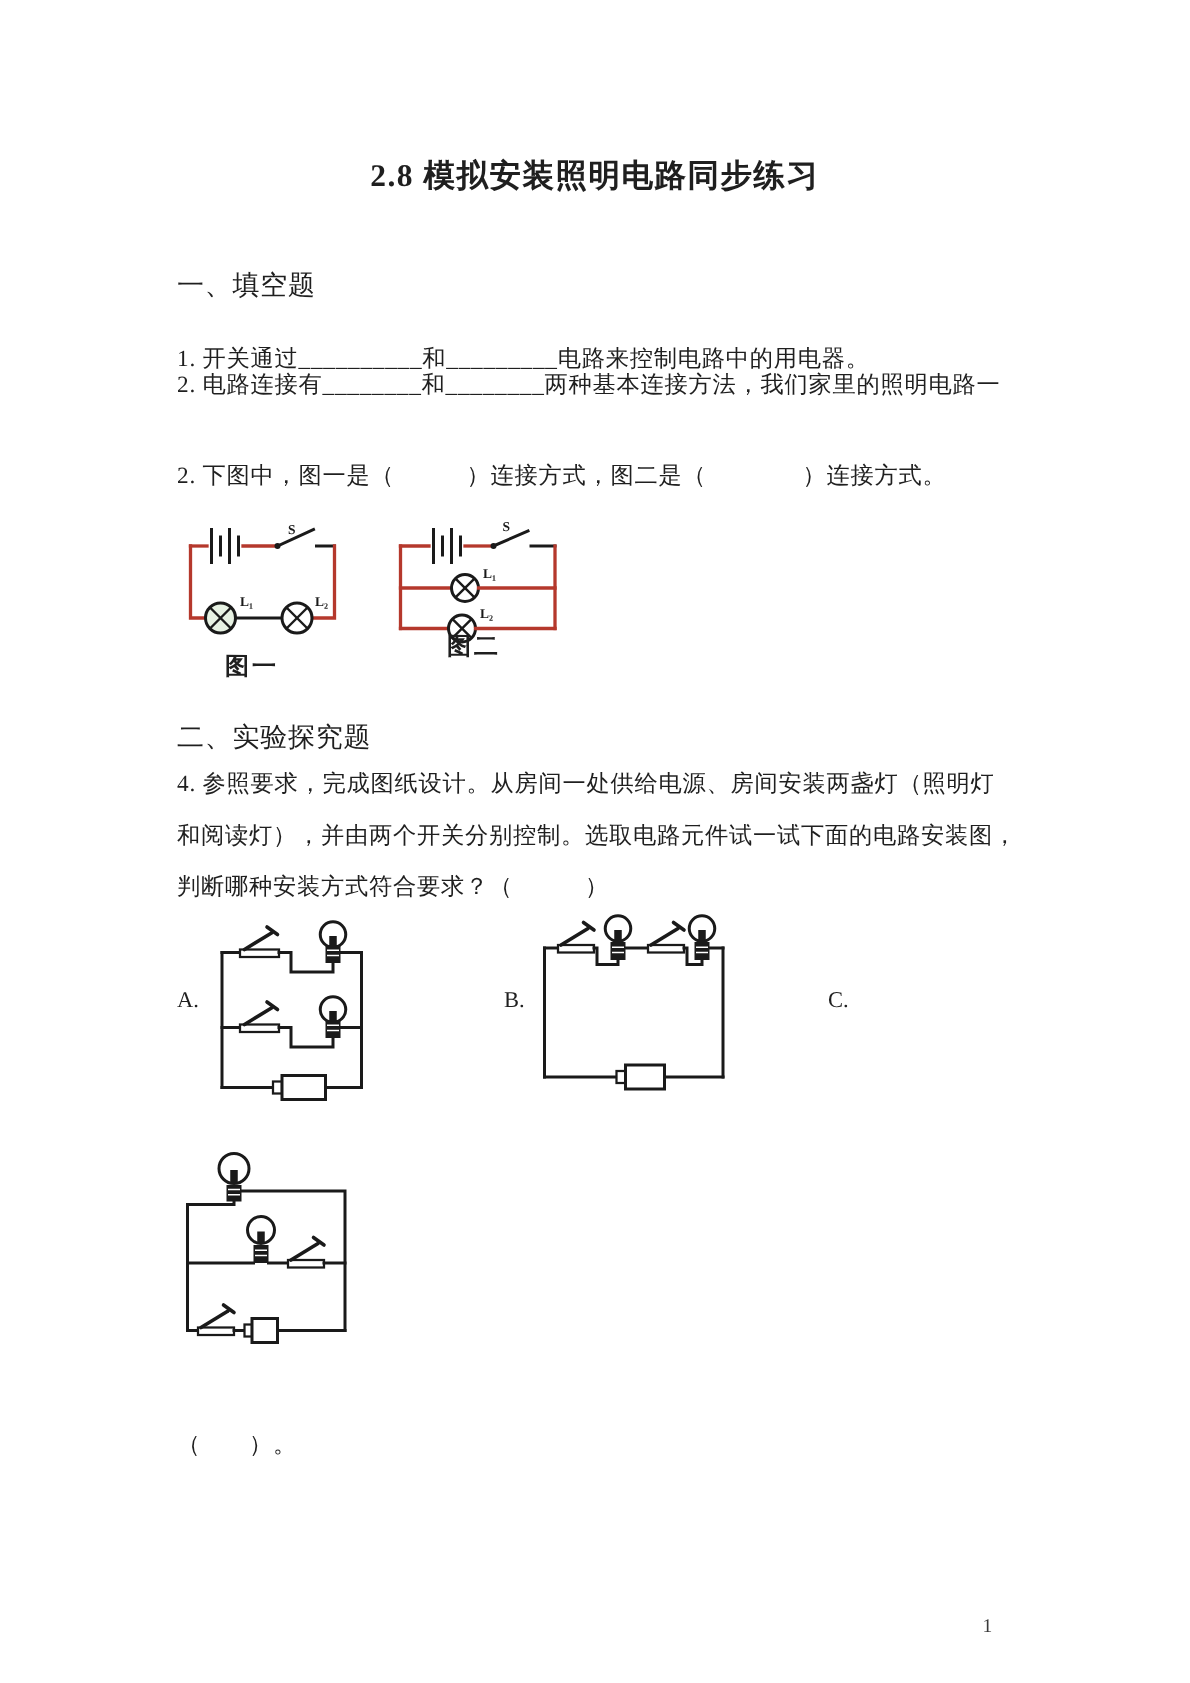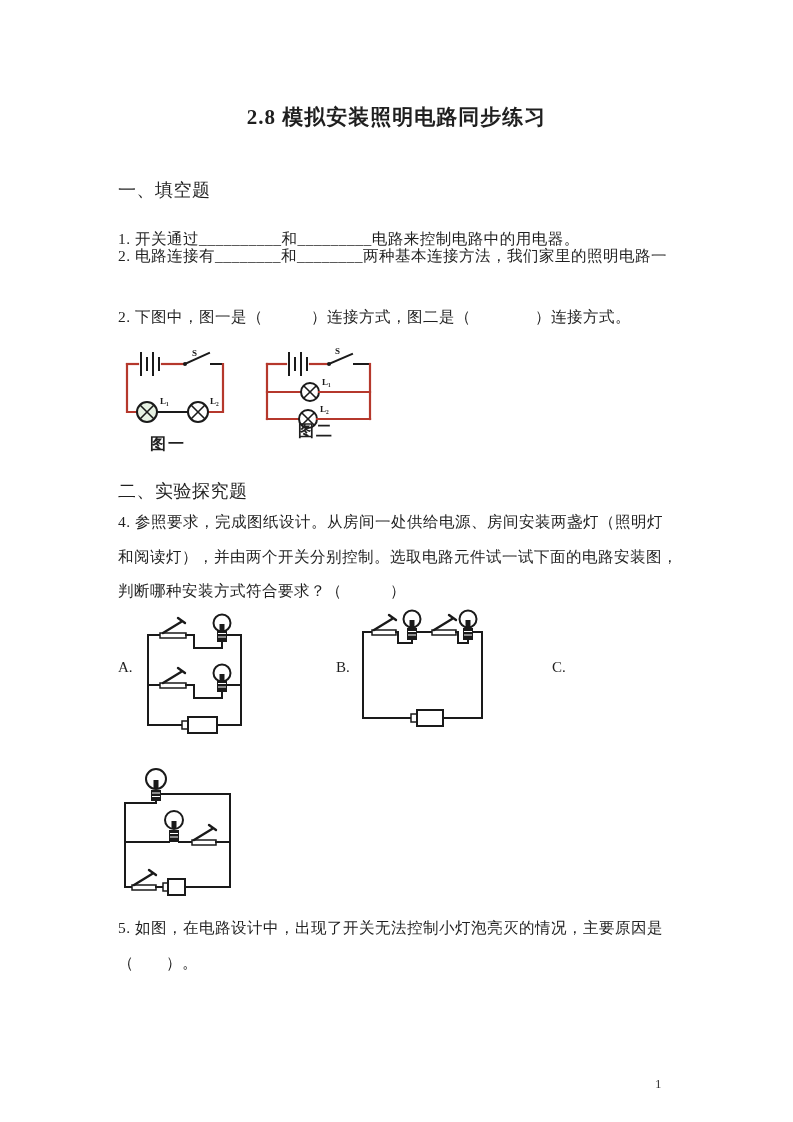--- a/index.html
+++ b/index.html
@@ -258,18 +258,17 @@
       <line class="blade" x1="32" y1="109" x2="39" y2="114"></line>
     </g>
     <path class="k" d="M39,126 H46"></path>
     <g>
       <rect class="swb" x="46" y="122" width="5" height="8"></rect>
       <rect class="cw" x="51" y="118" width="17" height="16"></rect>
     </g>
     <path class="k" d="M68,126 H113"></path>
   </svg>
 
-  <div class="line" style="top:918px;">5. 如图，在电路设计中，出现了开关无法控制小灯泡亮灭的情况，主要原因是</div>
   <div class="line" style="top:953px;">（　　）。</div>
 
   <div class="pagenum">1</div>
 
 </div>
 
 </body></html>

